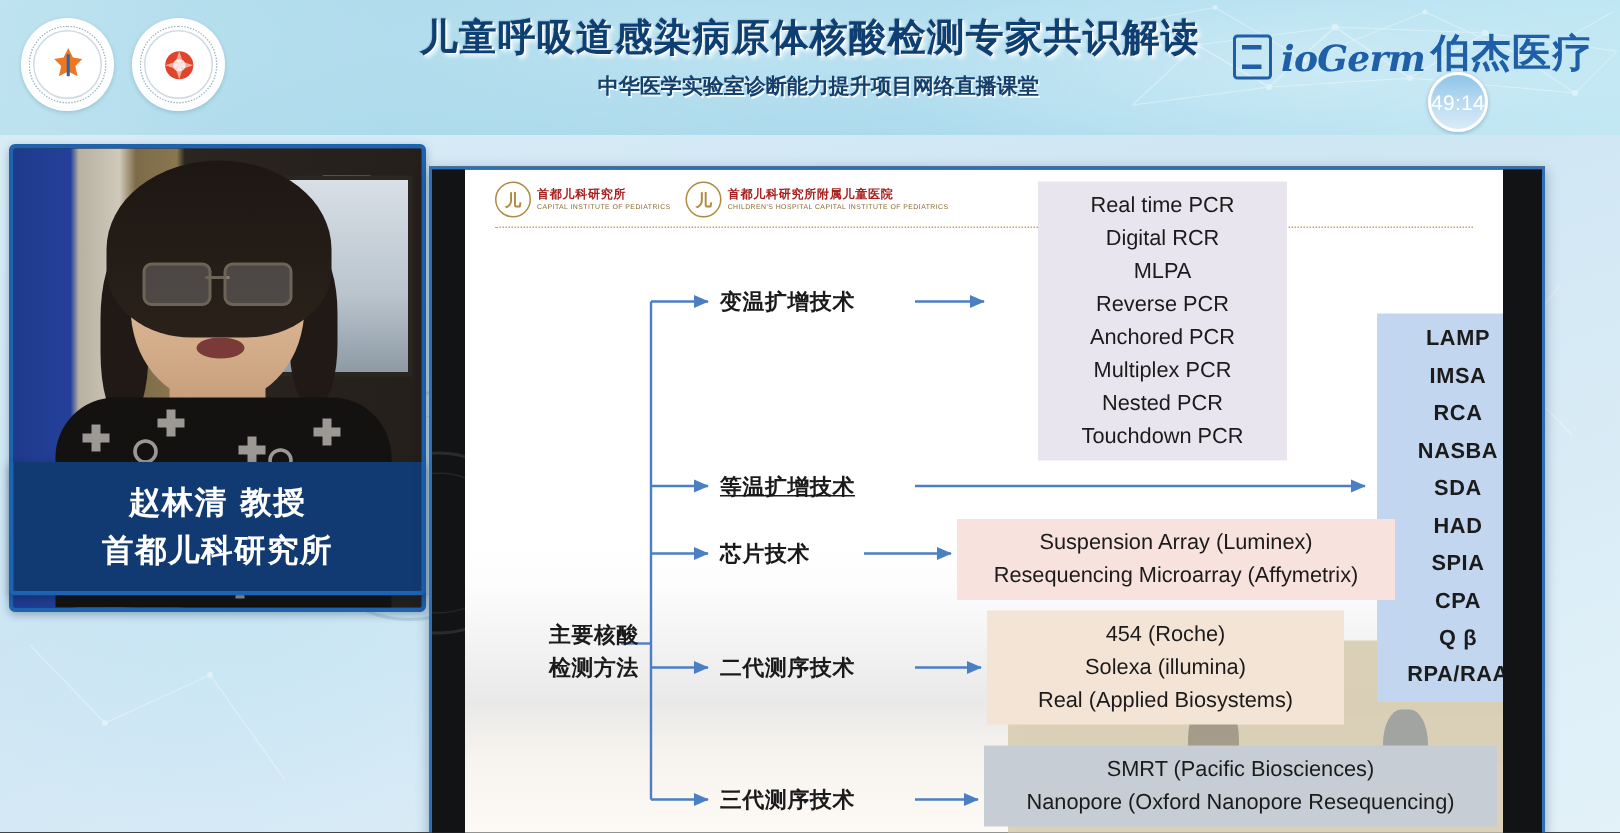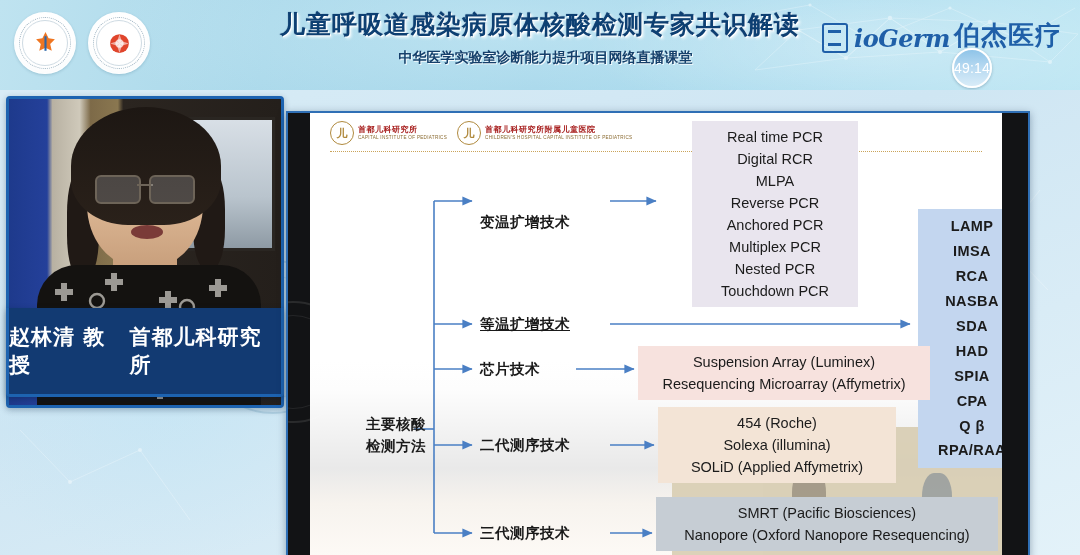--- a/index.html
+++ b/index.html
@@ -146,21 +146,21 @@
   .vid-body{
     position:absolute;left:28px;top:166px;width:224px;height:140px;border-radius:40px 40px 0 0;
     background:#141210;
     overflow:hidden;
   }
   .vid-pattern{position:absolute;inset:0;opacity:.85;}
   .vid-neck{position:absolute;left:104px;top:150px;width:64px;height:30px;background:#caa07c;}
   .nameplate{
     position:absolute;left:6px;top:218px;width:272px;height:86px;
     background:#123a72;border:3px solid #1d63b0;border-top:none;border-radius:0 0 4px 4px;
-    display:flex;flex-direction:row;align-items:center;justify-content:center;gap:4px;
+    display:flex;flex-direction:column;align-items:center;justify-content:center;gap:4px;
     box-shadow:0 2px 6px rgba(0,30,60,.35);
   }
   .np-line1{font-family:"DejaVu Sans","Liberation Sans",sans-serif;
     font-size:21px;font-weight:bold;color:#ffffff;letter-spacing:1px;}
   .np-line2{font-family:"DejaVu Sans","Liberation Sans",sans-serif;
     font-size:21px;font-weight:bold;color:#ffffff;letter-spacing:1px;}
 
   
   .slide{
     position:absolute;left:286px;top:111px;width:740px;height:444px;
@@ -411,21 +411,21 @@
           <path d="M300 420 L342 420" marker-end="url(#ah)"></path>
         </g>
       </svg>
 
       <div class="dg">
         <div class="root">
           <div>主要核酸</div>
           <div>检测方法</div>
         </div>
 
-        <div class="node" style="left:170px;top:79px;margin-top:21px;">变温扩增技术</div>
+        <div class="node" style="left:170px;top:79px;">变温扩增技术</div>
         <div class="node" style="left:170px;top:202px;text-decoration:underline;">等温扩增技术</div>
         <div class="node" style="left:170px;top:247px;">芯片技术</div>
         <div class="node" style="left:170px;top:323px;">二代测序技术</div>
         <div class="node" style="left:170px;top:411px;">三代测序技术</div>
 
         <div class="box box-pcr" style="left:350px;top:8px;width:146px;">
             <div>Real time PCR</div>
             <div>Digital RCR</div>
             <div>MLPA</div>
             <div>Reverse PCR</div>
@@ -446,21 +446,21 @@
             <div>Q β</div>
             <div>RPA/RAA</div>
           </div>
         <div class="box box-chip" style="left:328px;top:233px;width:272px;">
             <div>Suspension Array (Luminex)</div>
             <div>Resequencing Microarray (Affymetrix)</div>
           </div>
         <div class="box box-ngs" style="left:348px;top:294px;width:218px;">
             <div>454 (Roche)</div>
             <div>Solexa (illumina)</div>
-            <div>SOLiD (Applied Affymetrix)</div>
+            <div>Real (Applied Biosystems)</div>
           </div>
         <div class="box box-tgs" style="left:346px;top:384px;width:322px;">
             <div>SMRT (Pacific Biosciences)</div>
             <div>Nanopore (Oxford Nanopore Resequencing)</div>
           </div>
       </div>
     </div>
   </div>
 </div>
 

